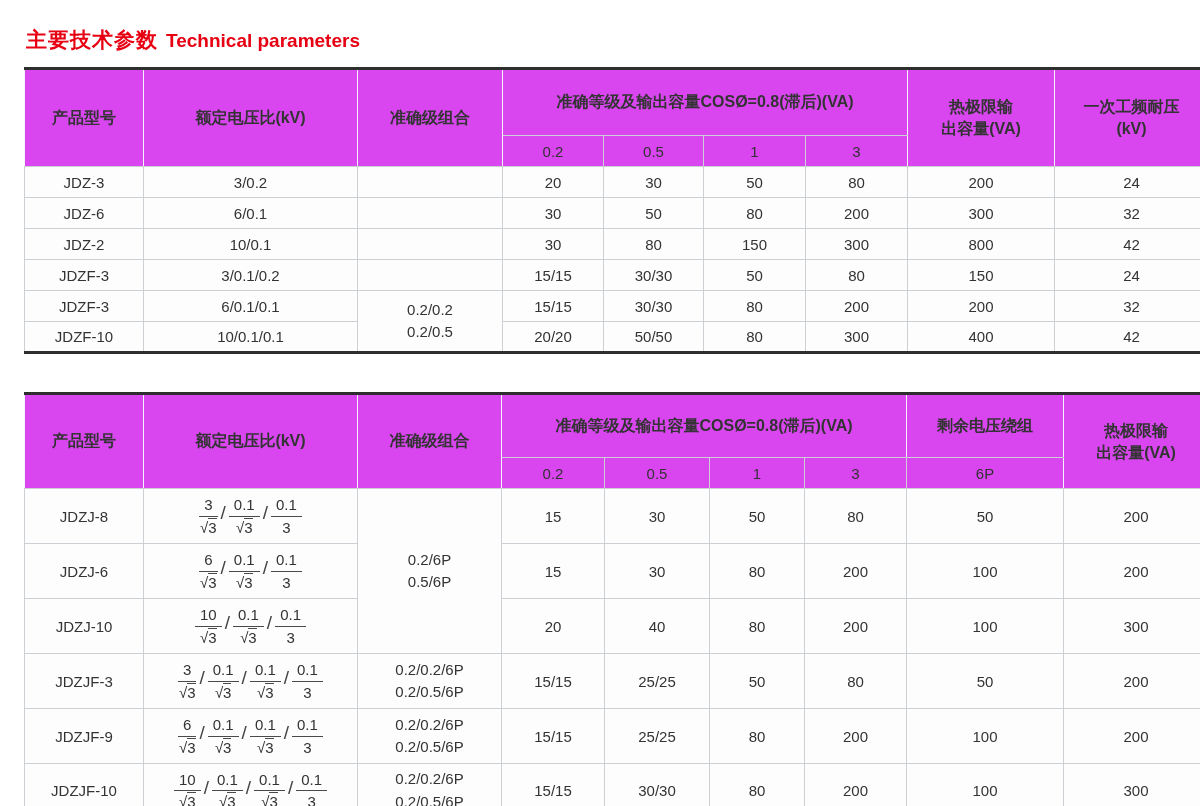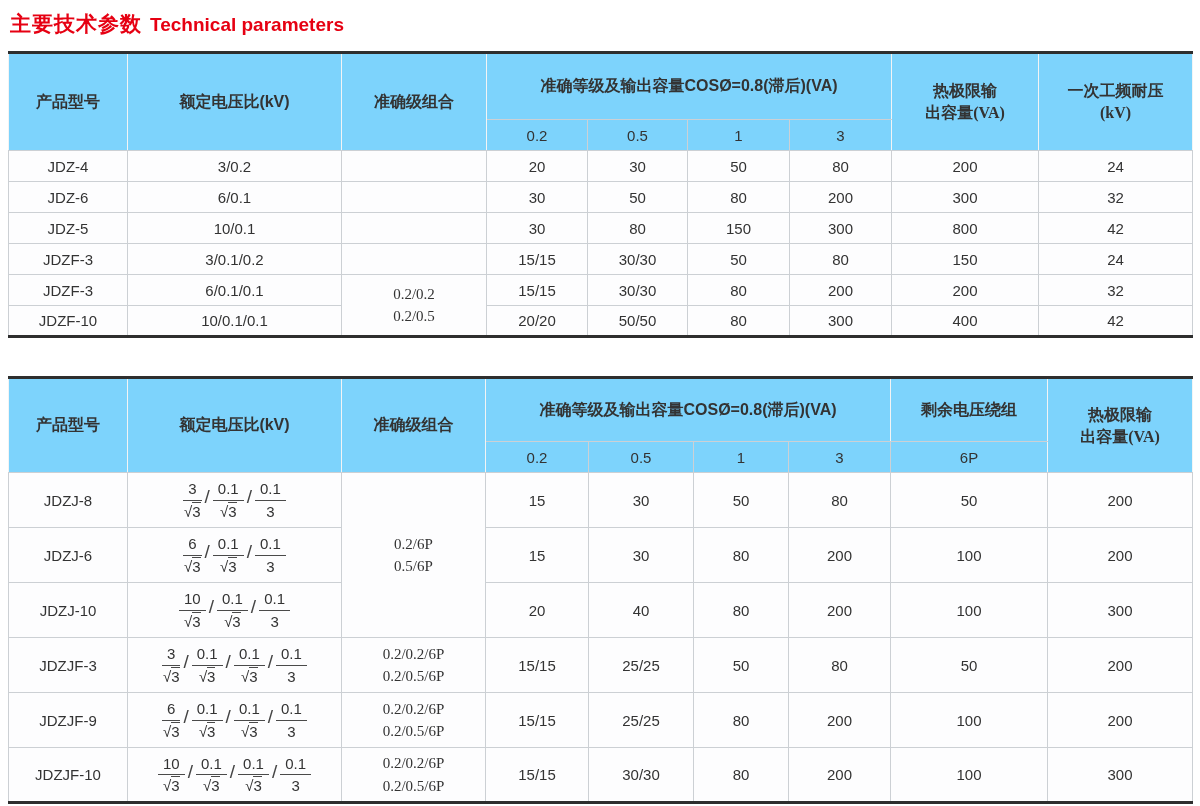--- a/index.html
+++ b/index.html
@@ -1,38 +1,38 @@
 <!DOCTYPE html>
 <html><head>
 <meta charset="utf-8">
 <style>
   html,body{margin:0;padding:0;background:#fff;}
   body{font-family:"Liberation Sans","DejaVu Sans",sans-serif;color:#333;}
-  .page{width:1200px;height:806px;box-sizing:border-box;padding:8px;overflow:hidden;background:#fff;}
+  .page{width:1200px;height:806px;box-sizing:border-box;padding:24px;overflow:hidden;background:#fff;}
   .title-row{margin:2px 0 13px 2px;white-space:nowrap;}
   .title-zh{font-size:21px;font-weight:bold;color:#e60012;letter-spacing:1px;}
   .title-en{font-size:19px;font-weight:bold;color:#e60012;margin-left:8px;}
 
   table.params{border-collapse:collapse;table-layout:fixed;width:1184px;
     border-top:3px solid #2e2e2e;border-bottom:3px solid #2e2e2e;}
   table.params th,table.params td{border:1px solid #ccd0d4;text-align:center;vertical-align:middle;
     padding:0 2px;box-sizing:border-box;}
-  table.params thead th{background:#7dd3fc;font-weight:bold;font-size:16px;color:#333;
+  table.params thead th{background:#d946ef;font-weight:bold;font-size:16px;color:#333;
     border-left-color:#f2f4f5;border-right-color:#f2f4f5;}
   table.params thead tr.sub th{font-weight:normal;font-size:15px;
     border-left-color:#ccd0d4;border-right-color:#ccd0d4;}
   table.params tbody td{background:#fdfdfe;font-size:15px;color:#333;}
   #table1 thead tr.main{height:67px;}
   #table1 thead tr.sub{height:31px;}
   #table1 tbody tr{height:31px;}
   #table2 thead tr.main{height:64px;}
   #table2 thead tr.sub{height:31px;}
   #table2 tbody tr{height:55px;}
   .gap{height:38px;}
-  .pre{white-space:pre-line;line-height:1.5;font-family:Liberation Serif, serif;}
+  .pre{white-space:pre-line;line-height:1.5;}
   th.pre{line-height:1.35;}
 
   
   .frac{display:inline-block;vertical-align:middle;text-align:center;font-size:15px;line-height:1.15;margin:0 1px;}
   .frac .num{display:block;border-bottom:1.5px solid #4a4a4a;padding:0 5px 2px;}
   .frac .den{display:block;padding-top:2px;}
   .vinc{border-top:1.5px solid #4a4a4a;padding-top:0px;}
   .fsl{display:inline-block;vertical-align:middle;font-size:19px;margin:0 2px;transform:translateY(-3px);color:#444;}
 </style>
 </head>
@@ -69,21 +69,21 @@
       </tr>
       <tr class="sub">
         <th>0.2</th>
         <th>0.5</th>
         <th>1</th>
         <th>3</th>
       </tr>
     </thead>
     <tbody id="t1body">
         <tr>
-          <td>JDZ-4</td>
+          <td>JDZ-3</td>
           <td>3/0.2</td>
           <td></td>
           <td>20</td>
           <td>30</td>
           <td>50</td>
           <td>80</td>
           <td>200</td>
           <td>24</td>
         </tr>
         <tr>
@@ -91,21 +91,21 @@
           <td>6/0.1</td>
           <td></td>
           <td>30</td>
           <td>50</td>
           <td>80</td>
           <td>200</td>
           <td>300</td>
           <td>32</td>
         </tr>
         <tr>
-          <td>JDZ-5</td>
+          <td>JDZ-2</td>
           <td>10/0.1</td>
           <td></td>
           <td>30</td>
           <td>80</td>
           <td>150</td>
           <td>300</td>
           <td>800</td>
           <td>42</td>
         </tr>
         <tr>

